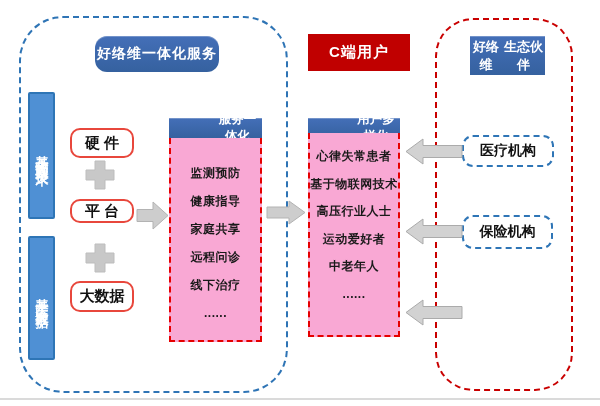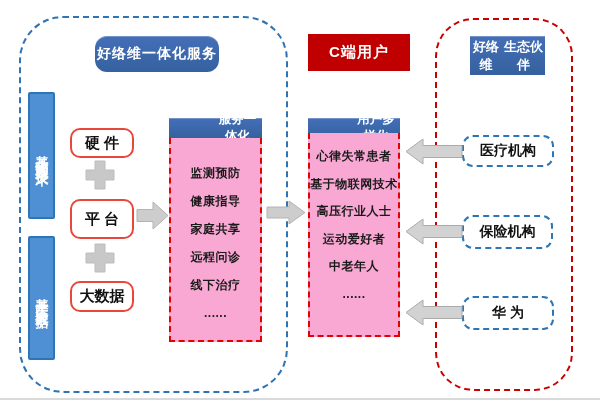--- a/index.html
+++ b/index.html
@@ -61,21 +61,21 @@
   <div class="abs vlabel" style="left:28px;top:236px;width:27px;height:124px;">基于医疗大数据</div>
 
   <div class="abs stack-box" style="left:70px;top:121px;width:64px;height:30px;margin-top:7px;">硬 件</div>
 
   <div class="abs" style="left:84px;top:159px;">
     <svg width="32" height="32" viewBox="0 0 32 32">
       <polygon points="11,2 21,2 21,11 30,11 30,21 21,21 21,30 11,30 11,21 2,21 2,11 11,11" fill="#C8C8C8" stroke="#BDBDBD" stroke-width="1"></polygon>
     </svg>
   </div>
 
-  <div class="abs stack-box" style="left:70px;top:199px;width:64px;height:40px;">平 台</div>
+  <div class="abs stack-box" style="left:70px;top:199px;width:64px;height:24px;">平 台</div>
 
   <div class="abs" style="left:84px;top:242px;">
     <svg width="32" height="32" viewBox="0 0 32 32">
       <polygon points="11,2 21,2 21,11 30,11 30,21 21,21 21,30 11,30 11,21 2,21 2,11 11,11" fill="#C8C8C8" stroke="#BDBDBD" stroke-width="1"></polygon>
     </svg>
   </div>
 
   <div class="abs stack-box" style="left:70px;top:281px;width:64px;height:31px;">大数据</div>
 
   <div class="abs hdr small" style="left:169px;top:118px;width:93px;height:20px;">服务一体化</div>
@@ -118,21 +118,20 @@
 
   <div class="abs hdr twoline" style="left:470px;top:36px;width:75px;height:39px;">
     <span>好络维</span>
     <span>生态伙伴</span>
   </div>
 
   <div class="abs partner-box" style="left:462px;top:135px;width:92px;height:32px;">医疗机构</div>
 
   <div class="abs partner-box" style="left:462px;top:215px;width:91px;height:34px;">保险机构</div>
 
-  <div class="abs partner-box" style="left:462px;top:296px;width:92px;height:34px;">华 为</div>
 
   <div class="abs" style="left:405px;top:138px;">
     <svg width="58" height="27" viewBox="0 0 58 27">
       <polygon points="1,13.5 18,1 18,7.5 57,7.5 57,19.5 18,19.5 18,26" fill="#D2D2D2" stroke="#ABABAB" stroke-width="1"></polygon>
     </svg>
   </div>
 
   <div class="abs" style="left:405px;top:218px;">
     <svg width="58" height="27" viewBox="0 0 58 27">
       <polygon points="1,13.5 18,1 18,7.5 57,7.5 57,19.5 18,19.5 18,26" fill="#D2D2D2" stroke="#ABABAB" stroke-width="1"></polygon>

